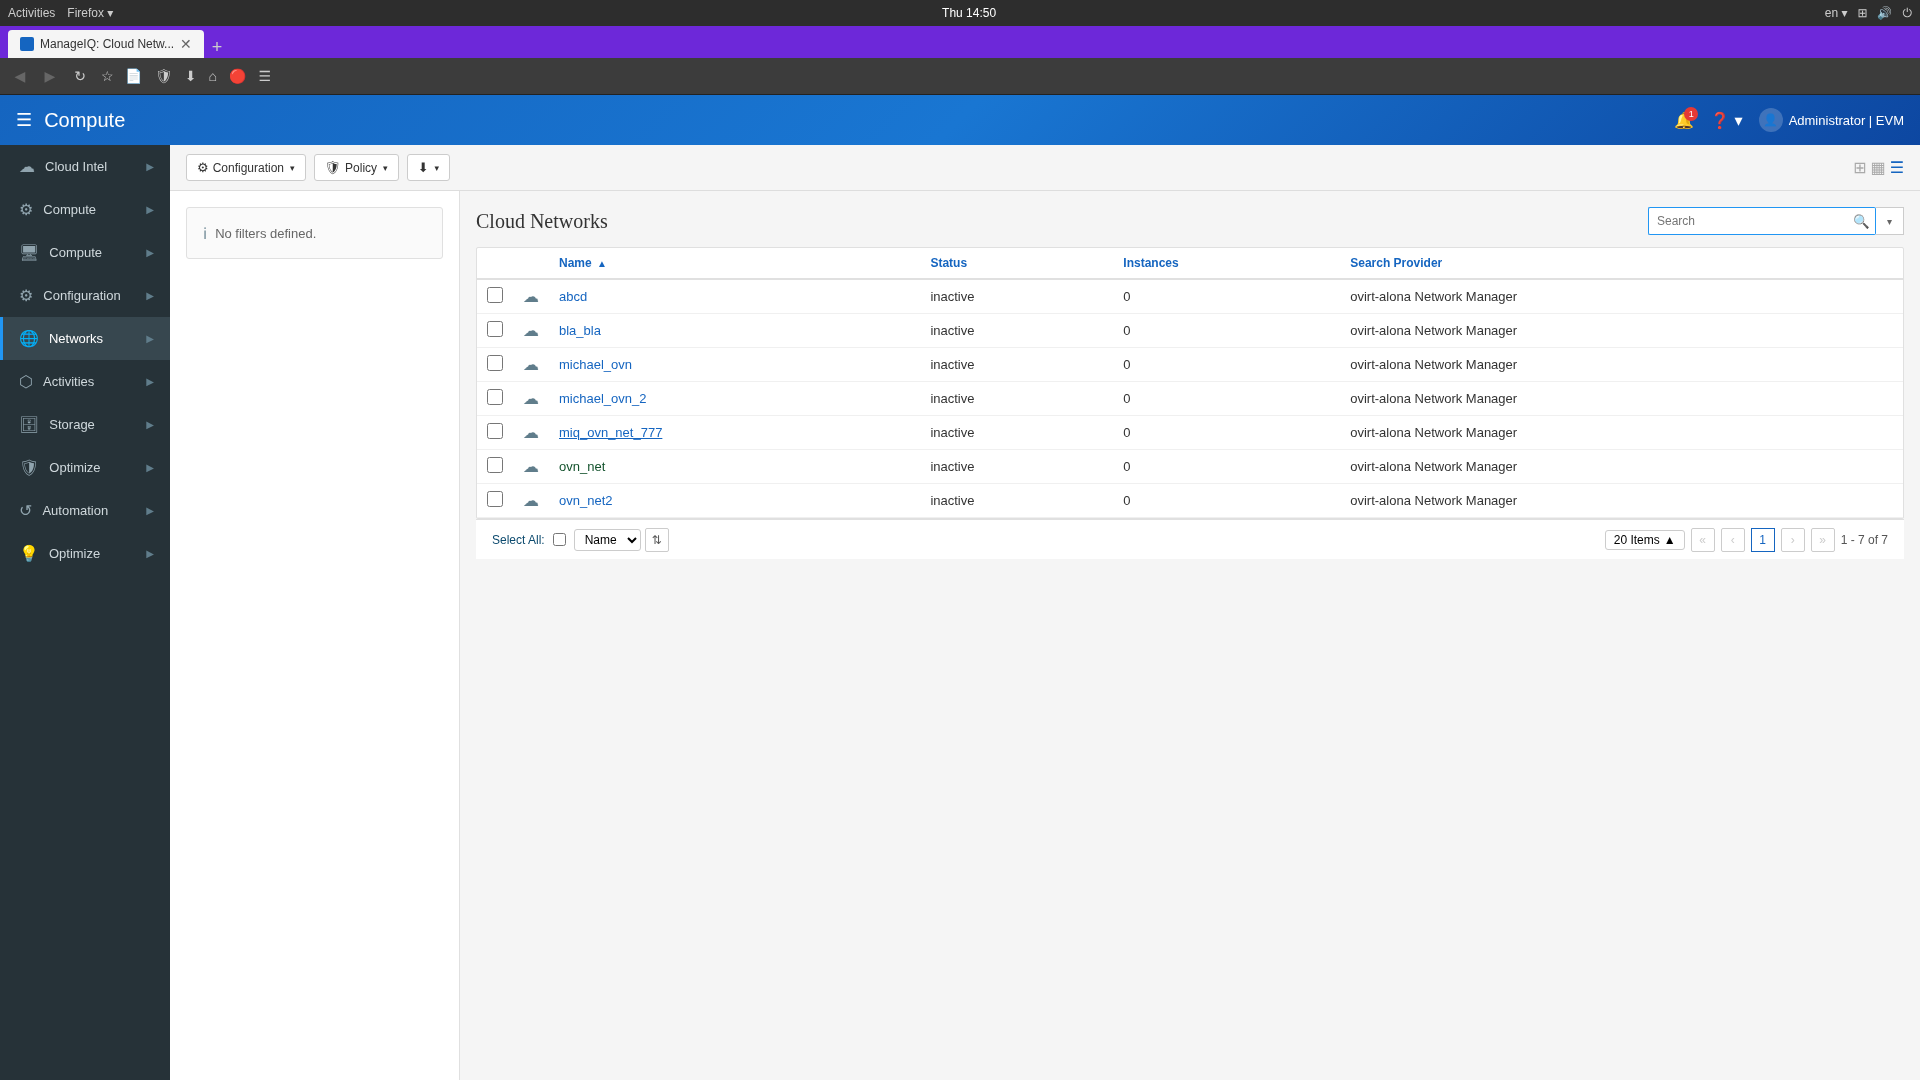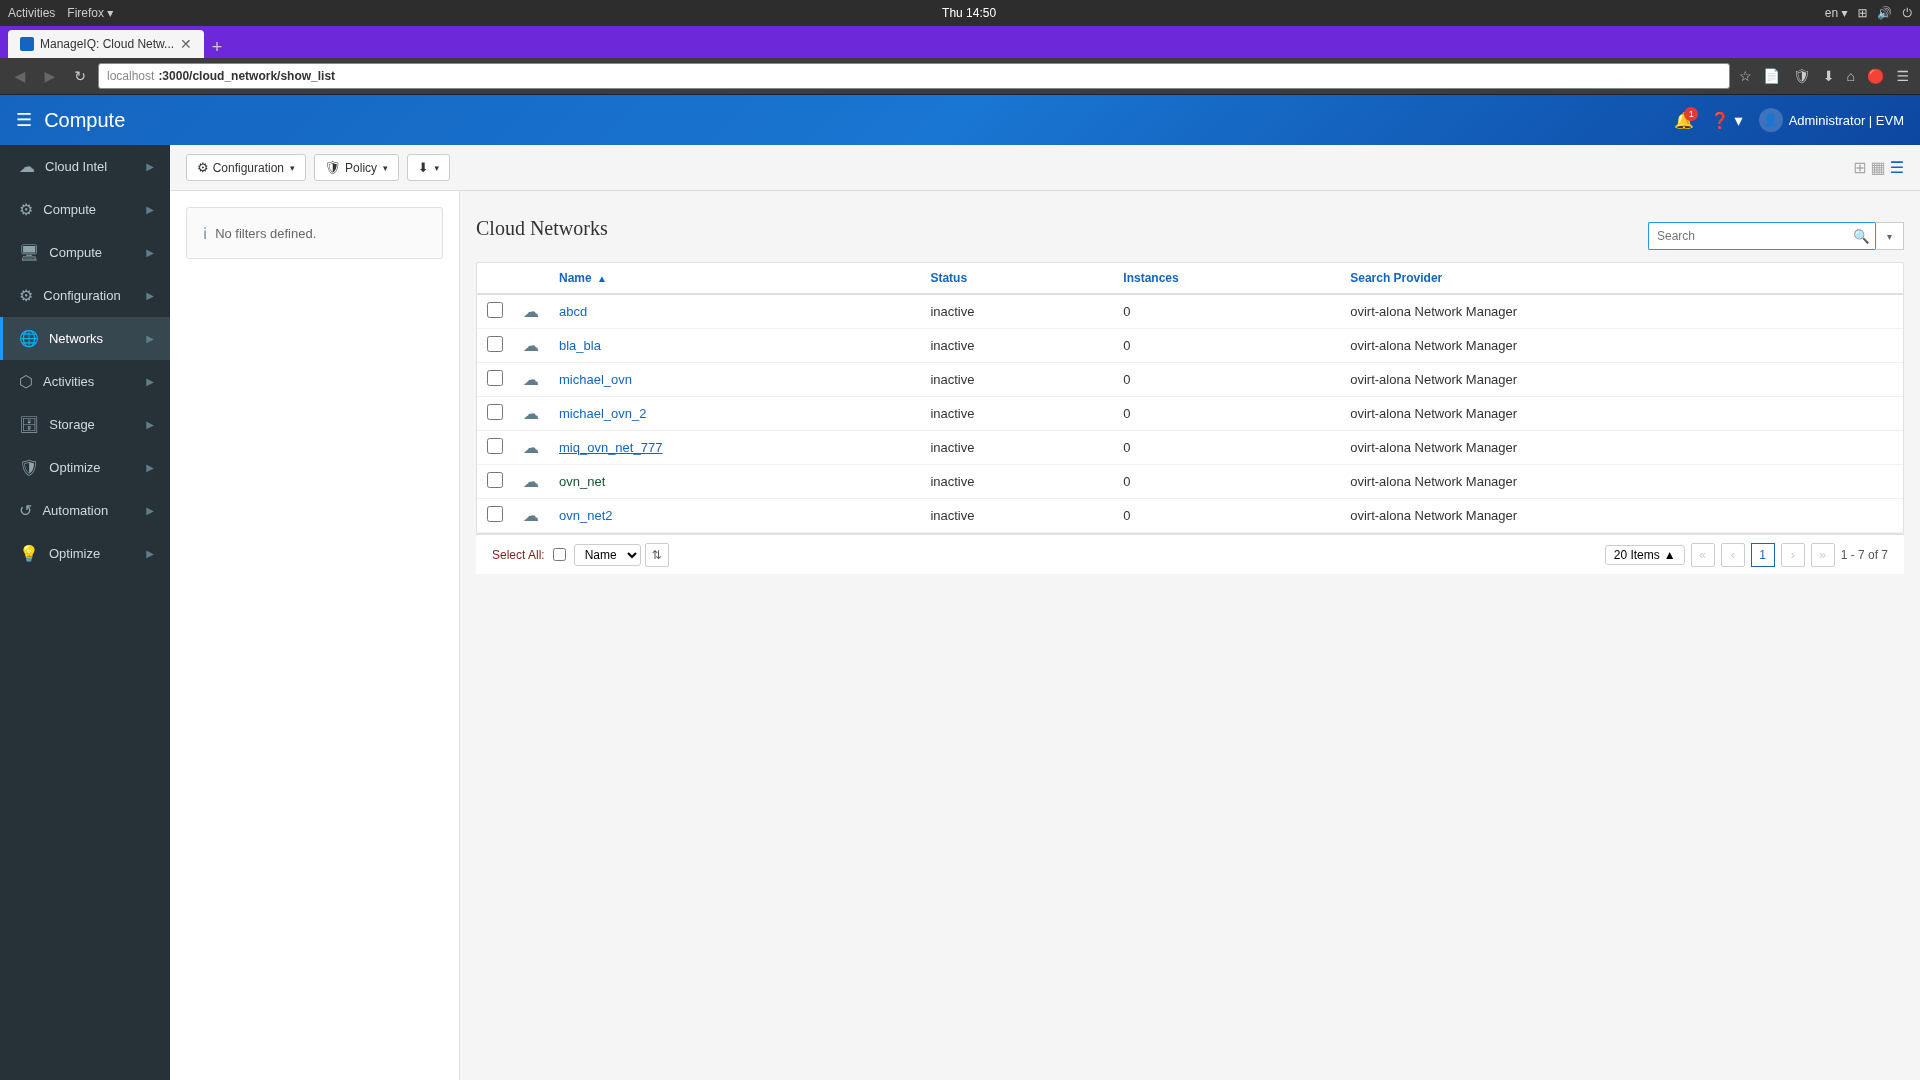--- a/index.html
+++ b/index.html
@@ -182,21 +182,21 @@
 
     
     .table-panel { flex: 1; overflow: auto; padding: 16px; }
 
     .table-header-row {
       display: flex; align-items: center; justify-content: space-between;
       margin-bottom: 12px;
     }
     .table-title { font-size: 20px; color: #333; font-weight: 300; font-family: Liberation Serif, serif; }
     .table-search {
-      display: flex; align-items: flex-start; gap: 0; margin-top: 15px;
+      display: flex; align-items: flex-start; gap: 0;
     }
     .table-search-input {
       width: 200px; height: 28px;
       border: 1px solid #2196f3; border-right: none;
       padding: 0 8px; font-size: 12px;
       border-radius: 2px 0 0 2px;
       outline: none;
     }
     .table-search-btn {
       width: 28px; height: 28px;
@@ -236,21 +236,21 @@
     .table-footer {
       height: 40px;
       background: #fff;
       border-top: 1px solid #e0e0e0;
       display: flex; align-items: center;
       padding: 0 16px;
       justify-content: space-between;
       flex-shrink: 0;
     }
     .footer-select { display: flex; align-items: center; gap: 8px; }
-    .footer-select label { font-size: 12px; color: #7f1d1d; }
+    .footer-select label { font-size: 12px; color: #0c4a6e; }
     .footer-pagination { display: flex; align-items: center; gap: 6px; }
     .page-items {
       display: flex; align-items: center; gap: 4px;
       border: 1px solid #ccc; border-radius: 3px;
       padding: 2px 8px; font-size: 12px; cursor: pointer;
       background: #fff;
     }
     .page-btn {
       width: 24px; height: 24px;
       border: 1px solid #ccc; background: #fff;
@@ -302,24 +302,20 @@
       <span class="tab-favicon"></span>
       <span>ManageIQ: Cloud Netw...</span>
       <span class="tab-close">✕</span>
     </div>
     <span class="browser-tab-new">+</span>
   </div>
   <div class="browser-nav">
     <button class="nav-btn disabled">◀</button>
     <button class="nav-btn disabled">▶</button>
     <button class="nav-btn">↻</button>
-    <div class="url-bar">
-      <span class="protocol">localhost</span>
-      <span class="domain">:3000/cloud_network/show_list</span>
-    </div>
     <div class="browser-nav-right">
       <span class="nav-icon">☆</span>
       <span class="nav-icon">📄</span>
       <span class="nav-icon">🛡</span>
       <span class="nav-icon">⬇</span>
       <span class="nav-icon">⌂</span>
       <span class="nav-icon">🔴</span>
       <span class="nav-icon">☰</span>
     </div>
   </div>

